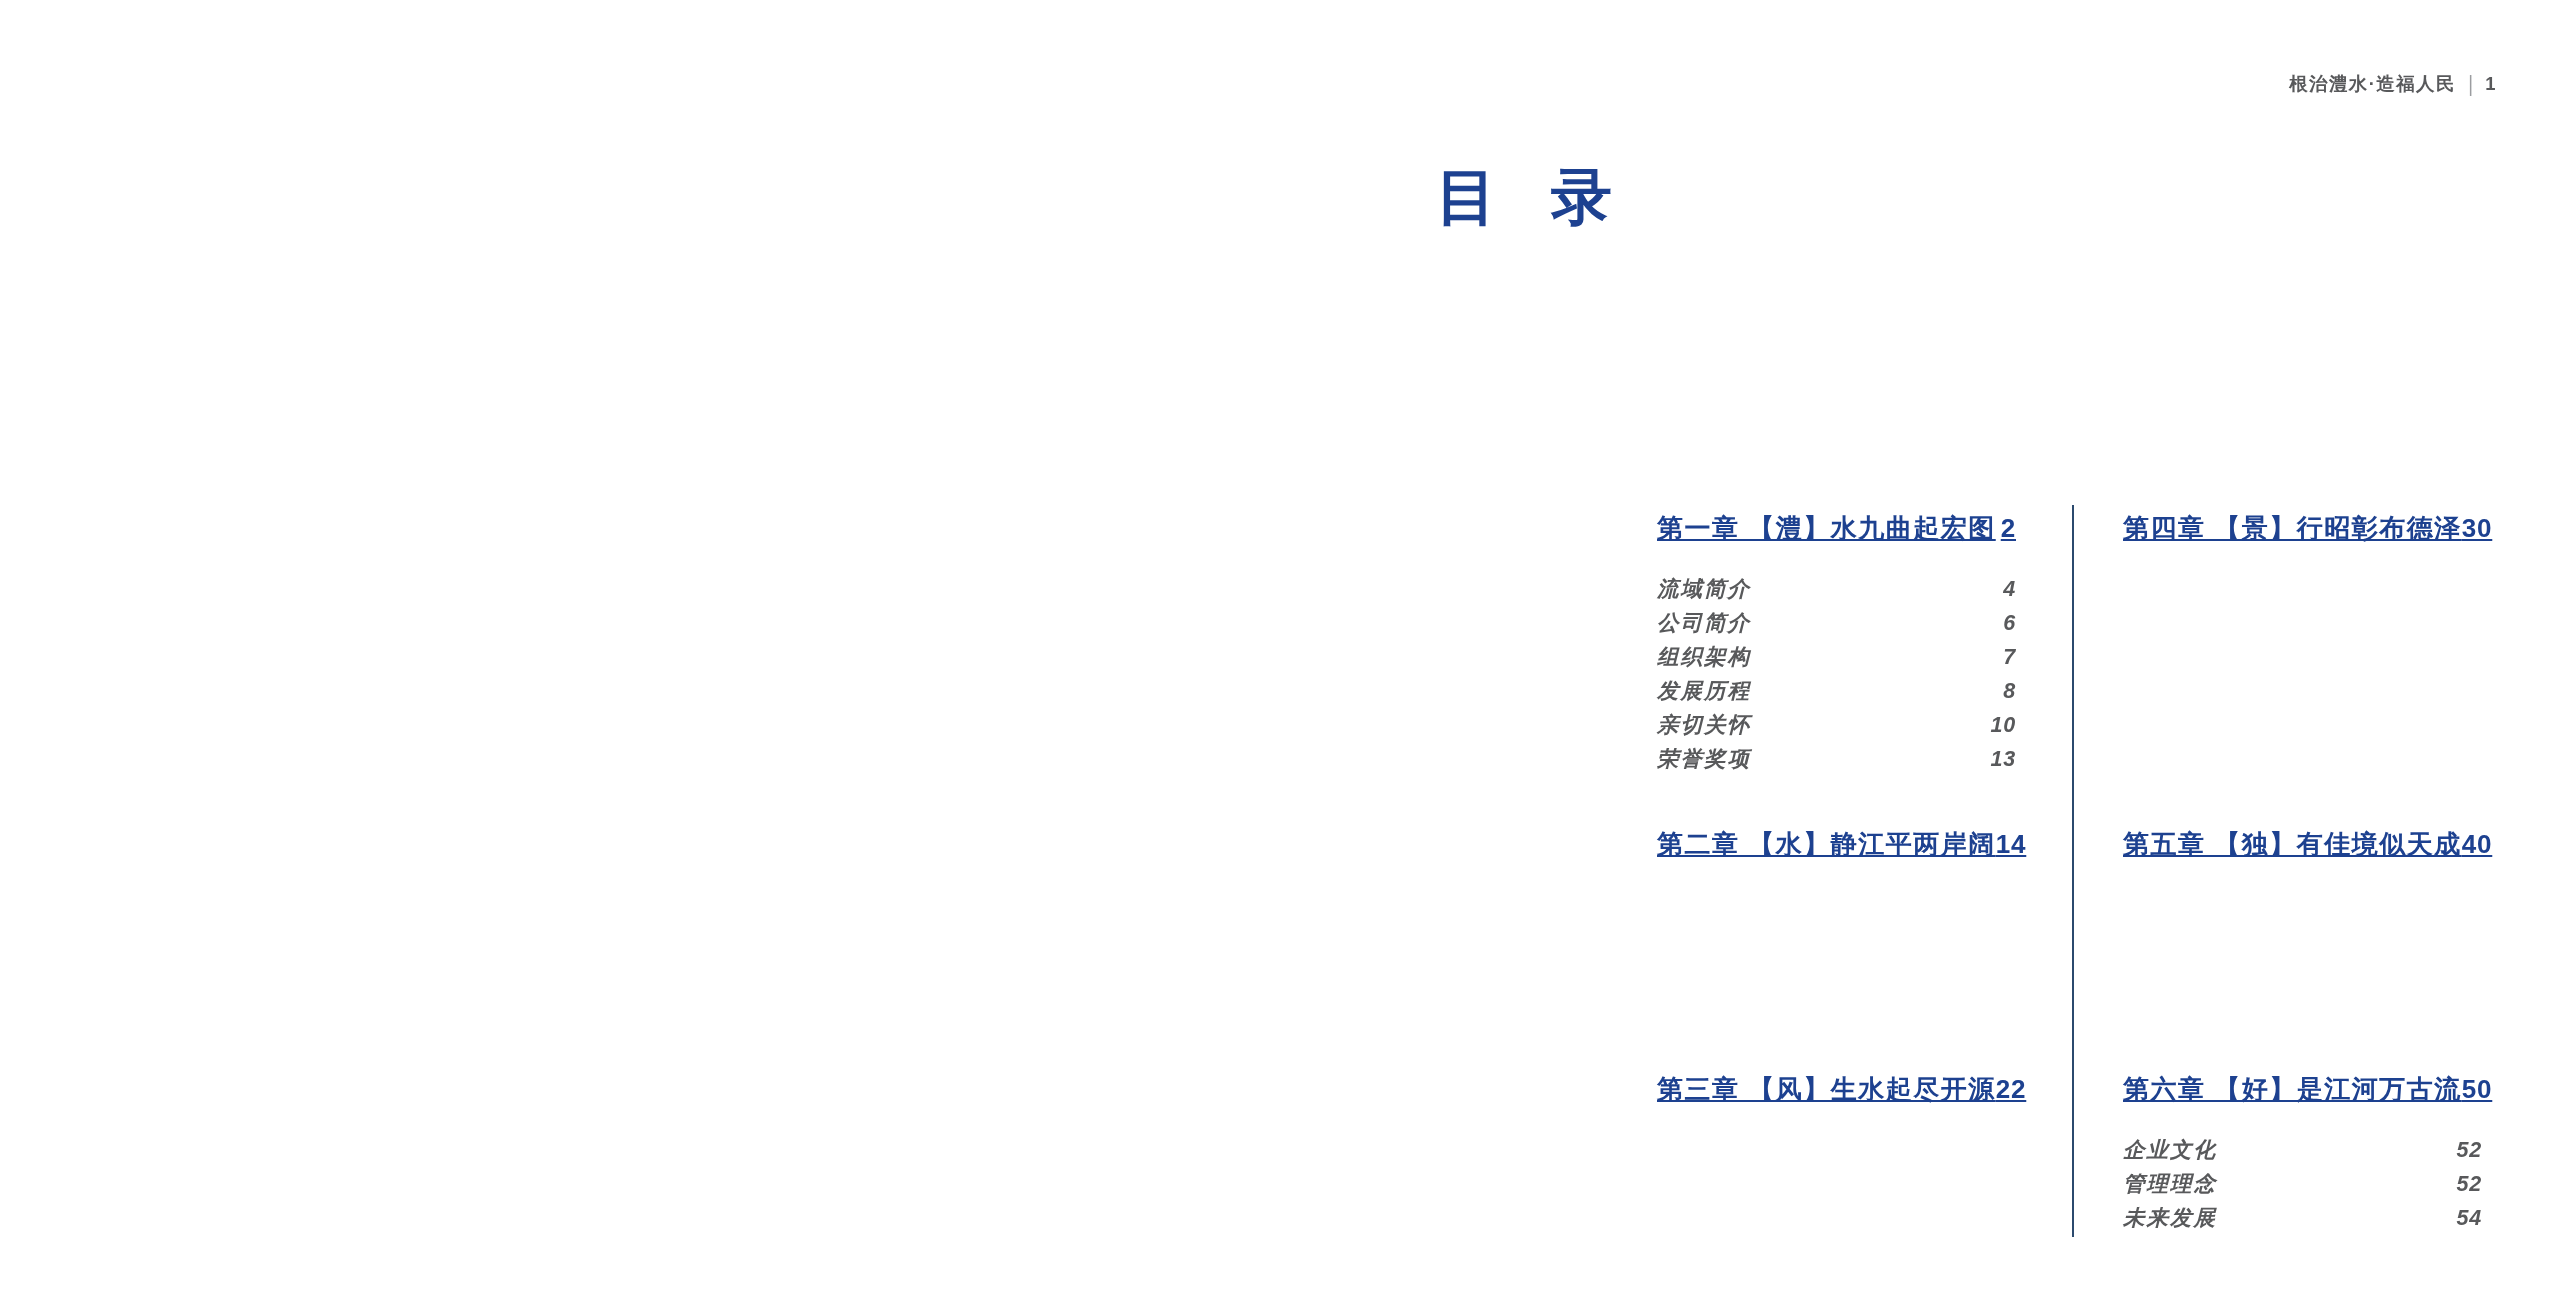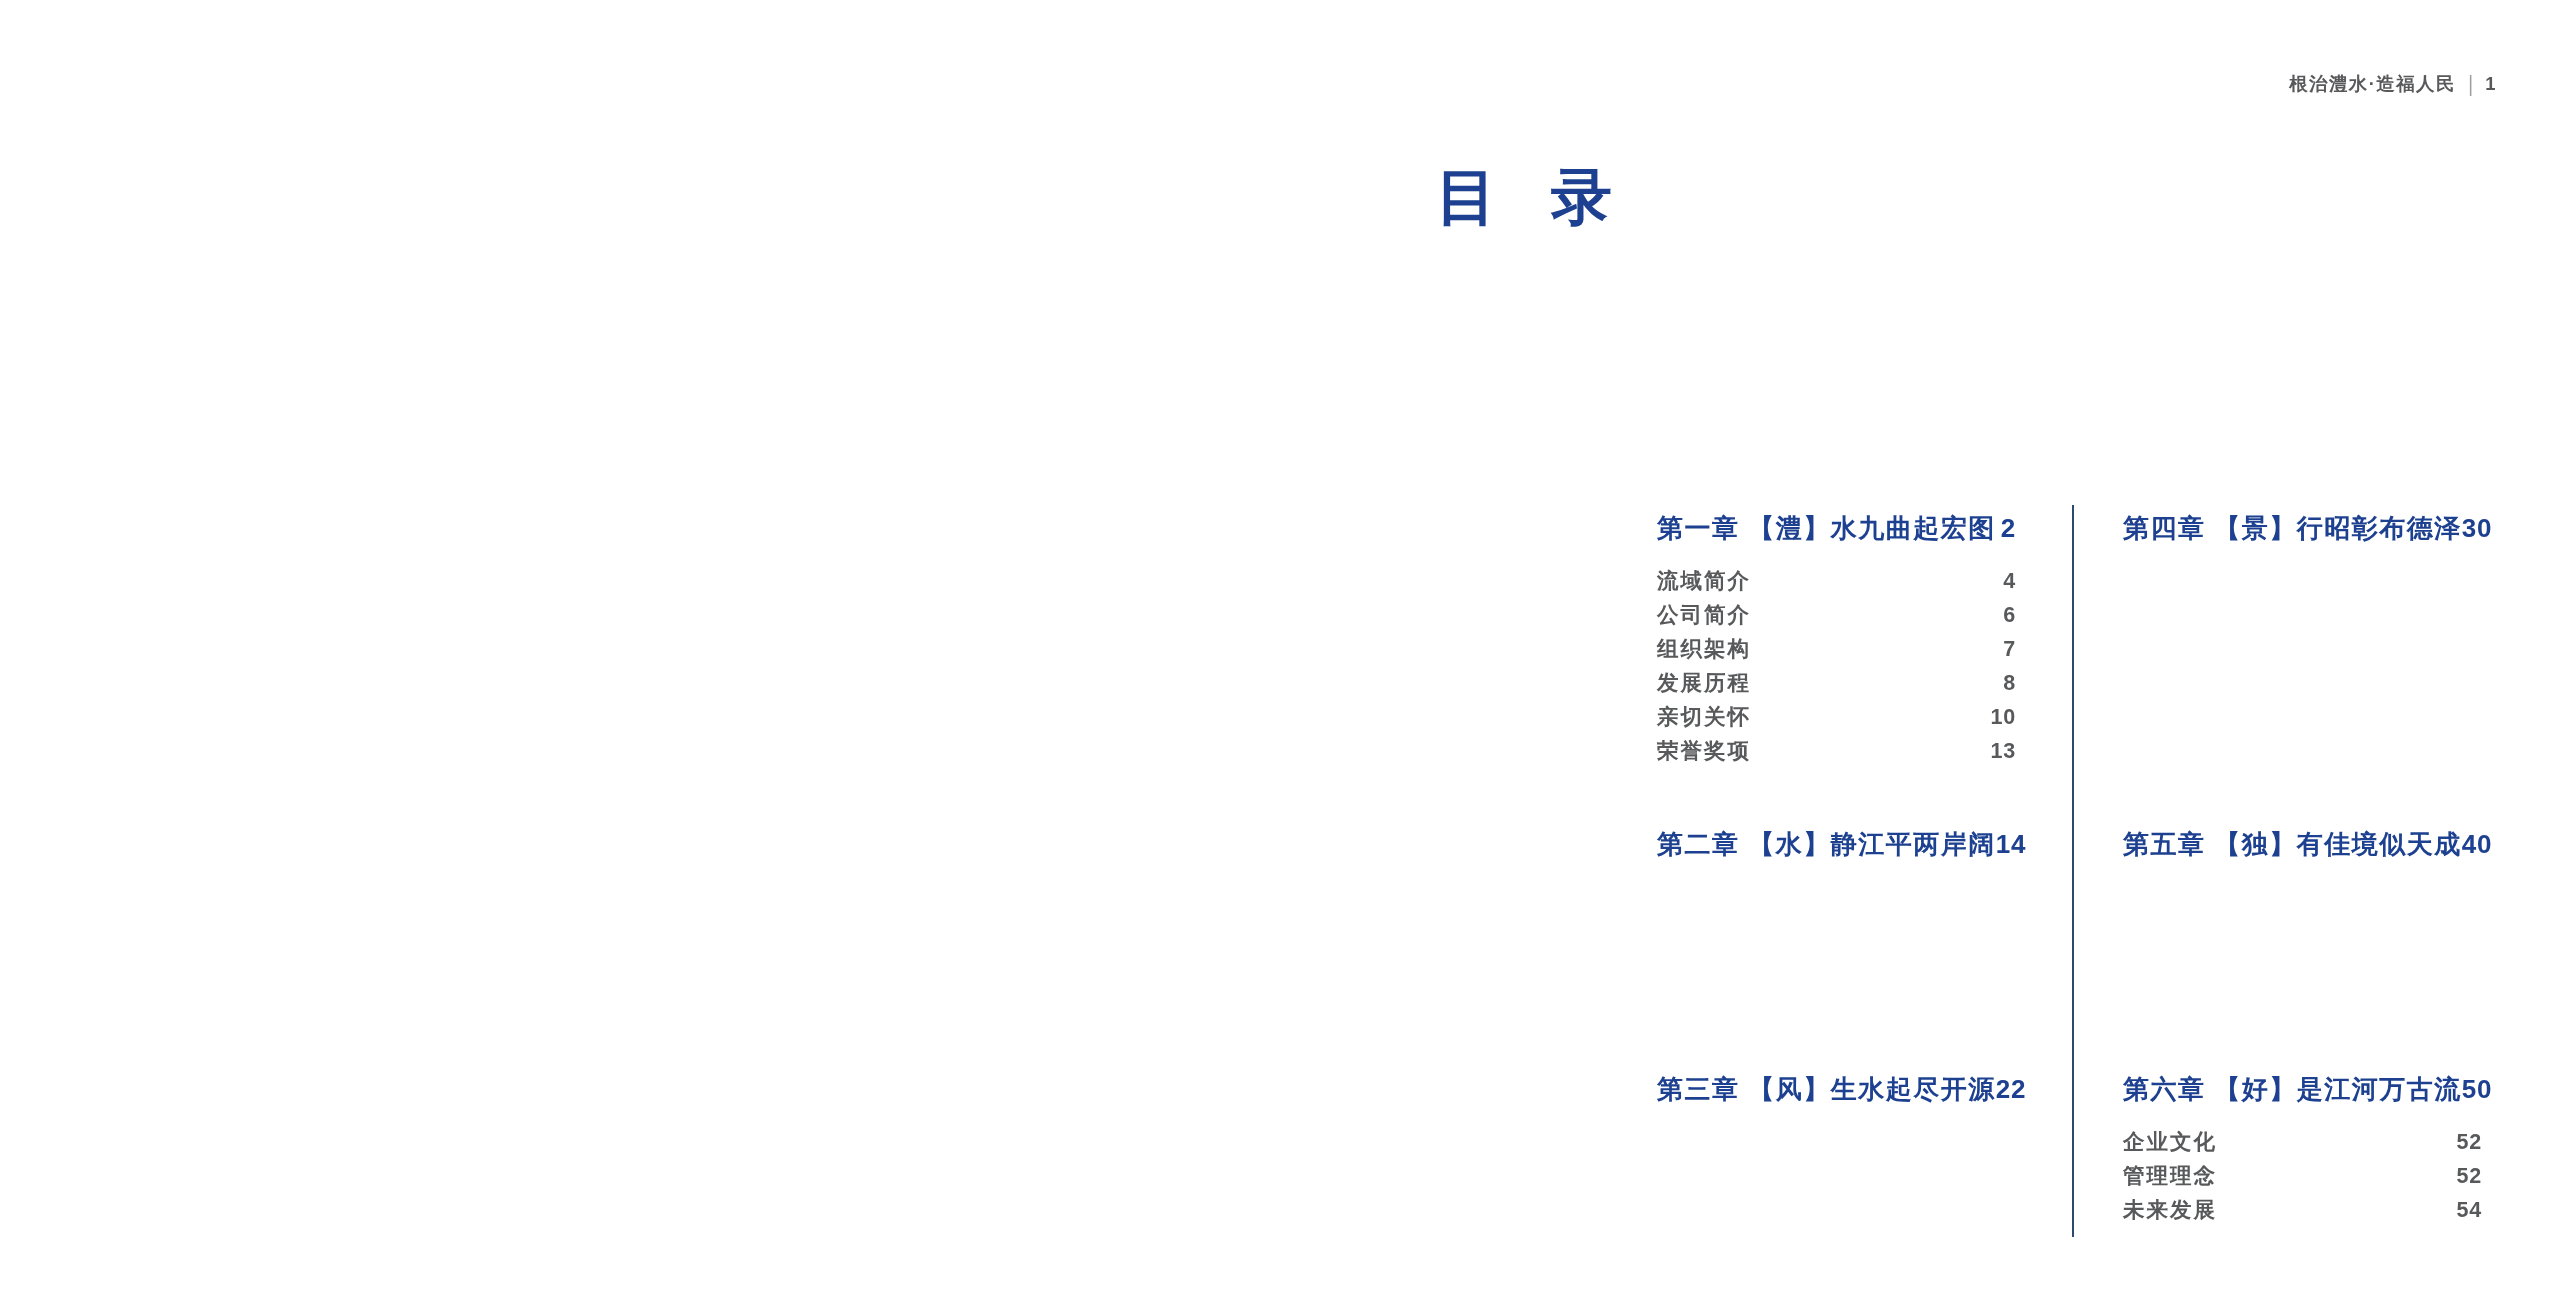--- a/index.html
+++ b/index.html
@@ -48,25 +48,25 @@
   .col{position:absolute;top:513px;height:760px;}
   .col-left{left:1657px;width:359px;}
   .col-right{left:2123px;width:359px;}
 
   .chapter{position:absolute;left:0;right:0;}
 
   .chapter-heading{
     display:flex;justify-content:space-between;align-items:baseline;
     color:var(--accent);
     font-size:26px;line-height:31px;letter-spacing:1.5px;
-    white-space:nowrap;cursor:pointer;
+    white-space:nowrap;cursor:pointer;text-decoration:underline;
   }
   .chapter-num{letter-spacing:0.8px;}
 
-  .items{margin-top:20px;}
+  .items{margin-top:28px;font-style:italic;}
   .item{
     display:flex;justify-content:space-between;align-items:center;
     height:34px;color:var(--gray);font-size:21.5px;line-height:34px;
     cursor:pointer;
   }
   .item-label{
     display:inline-block;
     text-align:justify;text-align-last:justify;
     white-space:nowrap;
   }

